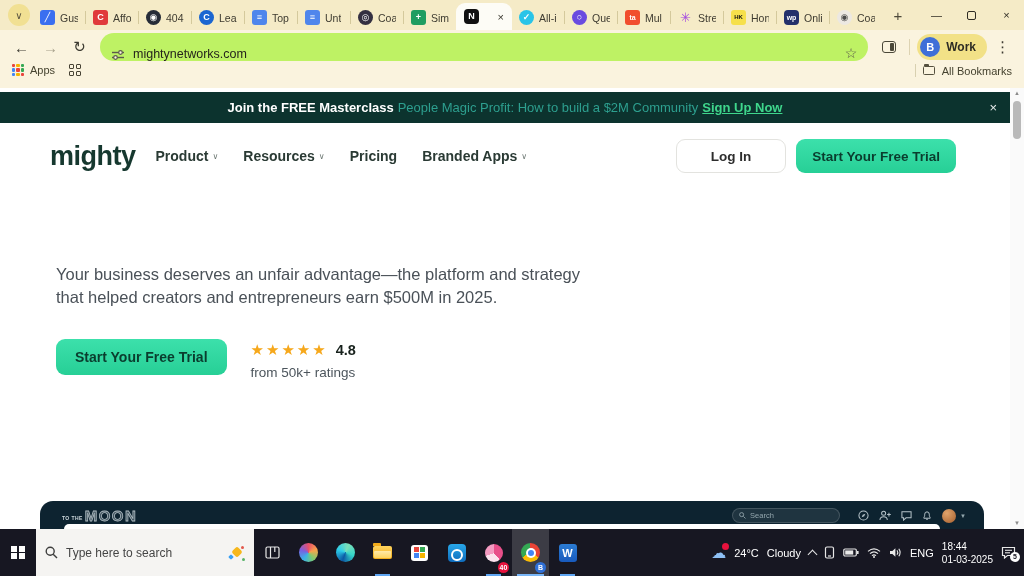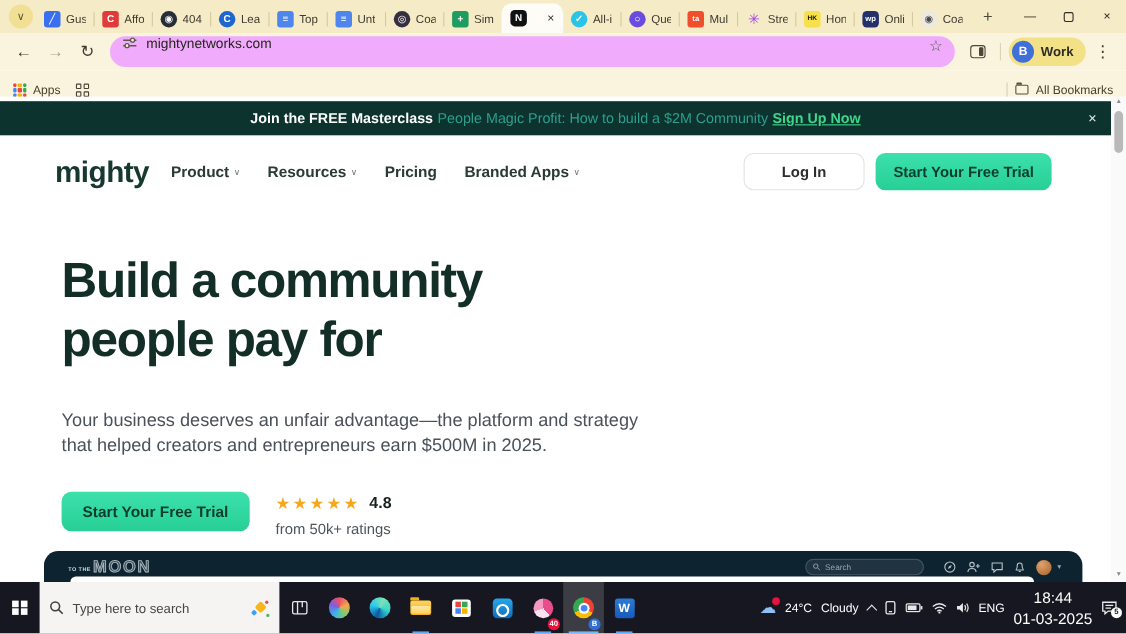--- a/index.html
+++ b/index.html
@@ -17,32 +17,32 @@
 .vsep{width:1px;height:13px;background:#d4c99c;align-self:center;margin-top:4px;flex:none}
 .newtab{width:24px;height:24px;display:flex;align-items:center;justify-content:center;font-size:15px;color:#4c483a;margin:0 2px 3px 4px;flex:none}
 .wctl{margin-left:auto;display:flex;height:30px;flex:none}
 .wbtn{width:35px;height:100%;display:flex;align-items:center;justify-content:center;font-size:11px;color:#2f2c23}
 .restore-box{width:9px;height:9px;border:1.2px solid #2f2c23;border-radius:2px;display:block}
 
 
 .toolbar{height:34px;background:#faf3de;display:flex;align-items:center;padding:0 8px;gap:2px;flex:none}
 .nav-ico{width:27px;height:27px;display:flex;align-items:center;justify-content:center;font-size:15px;color:#3c3a31;border-radius:50%;flex:none}
 .nav-ico.fwd{color:#a7a18c}
-.omnibox{flex:1;height:28px;background:#f0abfc;border-radius:14px;display:flex;align-items:flex-start;padding:0 11px;gap:8px;margin:0 5px}
+.omnibox{flex:1;height:28px;background:#bef264;border-radius:14px;display:flex;align-items:flex-end;padding:0 11px;gap:8px;margin:0 5px}
 .omni-url{font-size:12.5px;color:#26241c;flex:1}
 .omni-star{font-size:14px;color:#56524a}
 .sidepanel-ico{width:14px;height:12px;border:1.4px solid #4a4738;border-radius:3px;position:relative;display:block}
 .sidepanel-ico::after{content:"";position:absolute;right:1px;top:1px;bottom:1px;width:4px;background:#4a4738;border-radius:1px}
 .toolbar-sep{width:1px;height:16px;background:#ddd3b2;margin:0 5px}
 .profile-chip{height:26px;background:#f2e187;border-radius:13px;display:flex;align-items:center;gap:6px;padding:0 11px 0 3px;flex:none}
 .profile-avatar{width:20px;height:20px;border-radius:50%;background:#3f6fd8;color:#fff;font-size:11px;font-weight:bold;display:flex;align-items:center;justify-content:center}
 .profile-name{font-size:12px;color:#2e2c24;font-weight:bold}
 
 
-.bookmarks{height:24px;background:#faf3de;display:flex;align-items:flex-end;padding:0 12px;font-size:11px;color:#45422f;flex:none}
+.bookmarks{height:24px;background:#faf3de;display:flex;align-items:flex-start;padding:0 12px;font-size:11px;color:#45422f;flex:none}
 .apps-grid{width:12px;height:12px;display:grid;grid-template-columns:repeat(3,1fr);gap:1px;margin-right:6px}
 .apps-grid i{border-radius:1px}
 .grid2{width:12px;height:12px;display:grid;grid-template-columns:1fr 1fr;gap:2px;margin-left:14px}
 .grid2 i{border:1.3px solid #474334;border-radius:1px}
 .bm-right{margin-left:auto;display:flex;align-items:center;gap:7px}
 .folder-ico{width:12px;height:9px;border:1.2px solid #55503e;border-radius:1.5px;position:relative;display:block}
 .folder-ico::before{content:"";position:absolute;top:-3px;left:0;width:5px;height:2px;background:#55503e;border-radius:1px 1px 0 0}
 
 
 .page{flex:1;position:relative;background:#fff;overflow:hidden}
@@ -121,21 +121,21 @@
 .outlook::after{content:"";position:absolute;left:3px;top:5px;width:8px;height:8px;border:2px solid #fff;border-radius:50%}
 .stats{width:18px;height:18px;border-radius:50%;background:conic-gradient(#e84f8a 0 140deg,#fbe3ee 140deg 250deg,#f49ac1 250deg 360deg)}
 .chrome-ico{width:19px;height:19px;border-radius:50%;background:conic-gradient(#ea4335 0 120deg,#fbbc05 120deg 240deg,#34a853 240deg 360deg);position:relative}
 .chrome-ico::before{content:"";position:absolute;left:4.5px;top:4.5px;width:10px;height:10px;background:#fff;border-radius:50%}
 .chrome-ico::after{content:"";position:absolute;left:6.5px;top:6.5px;width:6px;height:6px;background:#4285f4;border-radius:50%}
 .word{width:18px;height:18px;background:linear-gradient(180deg,#2b7cd3,#185abd);border-radius:3px;color:#fff;font-size:11px;font-weight:bold;display:flex;align-items:center;justify-content:center}
 .tb-right{margin-left:auto;display:flex;align-items:center;gap:8px;padding:0 8px;font-size:11px}
 .cloud{position:relative;font-size:15px;color:#8ec0f5;line-height:1}
 .cloud .dot{position:absolute;top:-2px;right:-3px;width:7px;height:7px;background:#e8123d;border-radius:50%}
 .chev-up{width:7px;height:7px;border-top:1.6px solid #e8e8e8;border-left:1.6px solid #e8e8e8;transform:rotate(45deg);margin-top:3px}
-.tb-clock{text-align:center;font-size:14px;line-height:1.3}
+.tb-clock{font-size:10px;line-height:1.3}
 .notif{position:relative;display:flex;align-items:center}
 .notif .nbadge{position:absolute;right:-4px;bottom:-3px;width:10px;height:10px;background:#fff;color:#171722;border-radius:50%;font-size:7px;line-height:10px;text-align:center;font-weight:bold}
 .tray-svg{display:block}
 </style>
 </head>
 <body>
 
 <div class="screen">
 
   <div class="tabstrip">
@@ -311,24 +311,20 @@
             <span class="chev">∨</span>
           </span>
       </div>
       <div class="nav-right">
         <span class="btn-login">Log In</span>
         <span class="btn-cta">Start Your Free Trial</span>
       </div>
     </div>
 
     <div class="hero">
-      <h1>
-          <span>Build a community</span>
-          <span>people pay for</span>
-        </h1>
       <p class="hero-sub">Your business deserves an unfair advantage—the platform and strategy that helped creators and entrepreneurs earn $500M in 2025.</p>
       <div class="cta-row">
         <span class="btn-cta big">Start Your Free Trial</span>
         <div class="rating">
           <div class="stars-line">
             <span class="stars">★★★★★</span>
             <span class="rating-val">4.8</span>
           </div>
           <div class="rating-sub">from 50k+ ratings</div>
         </div>

